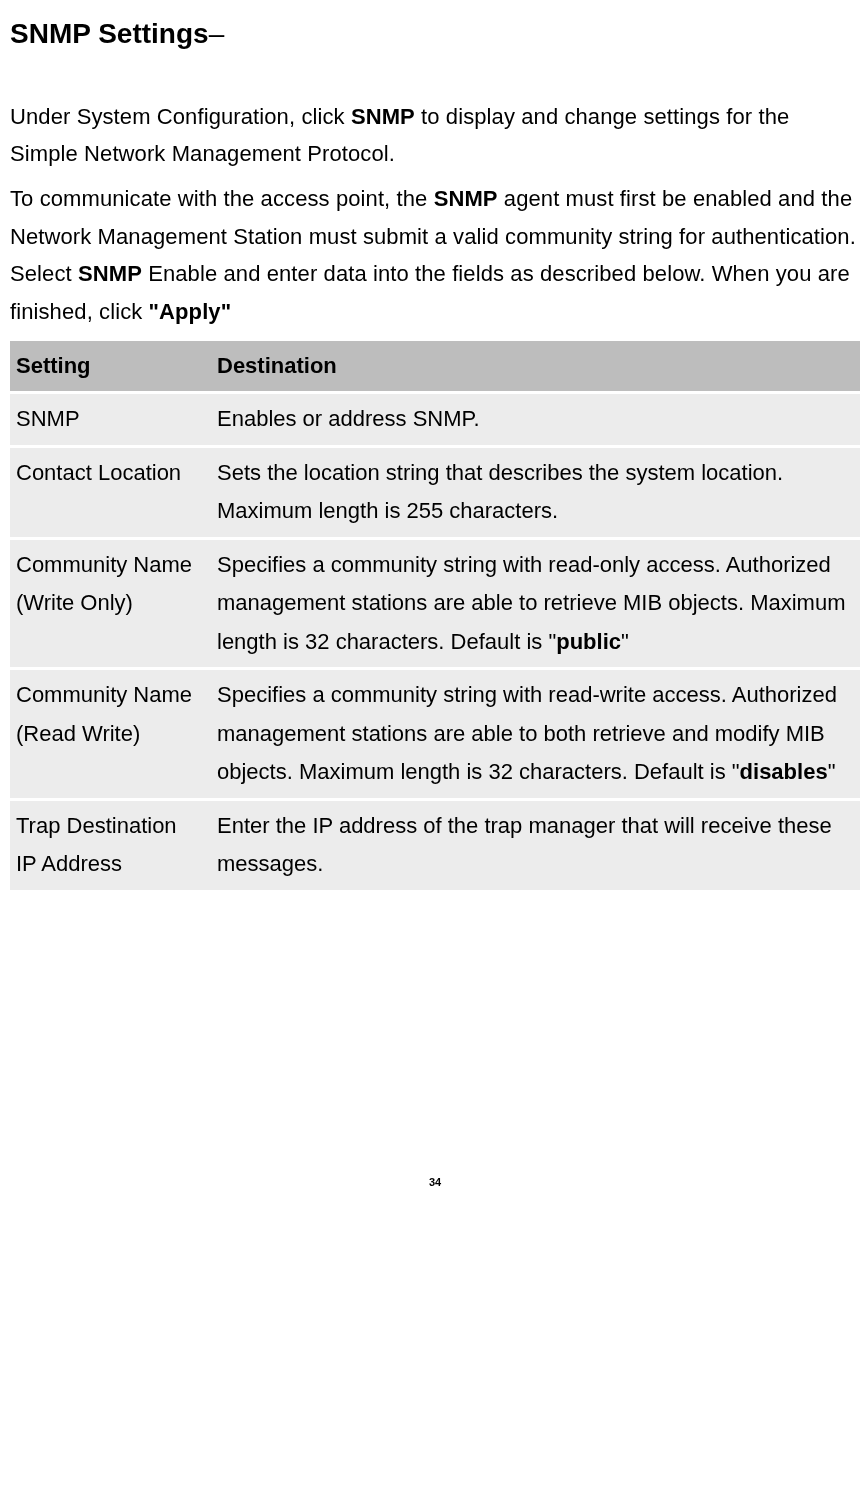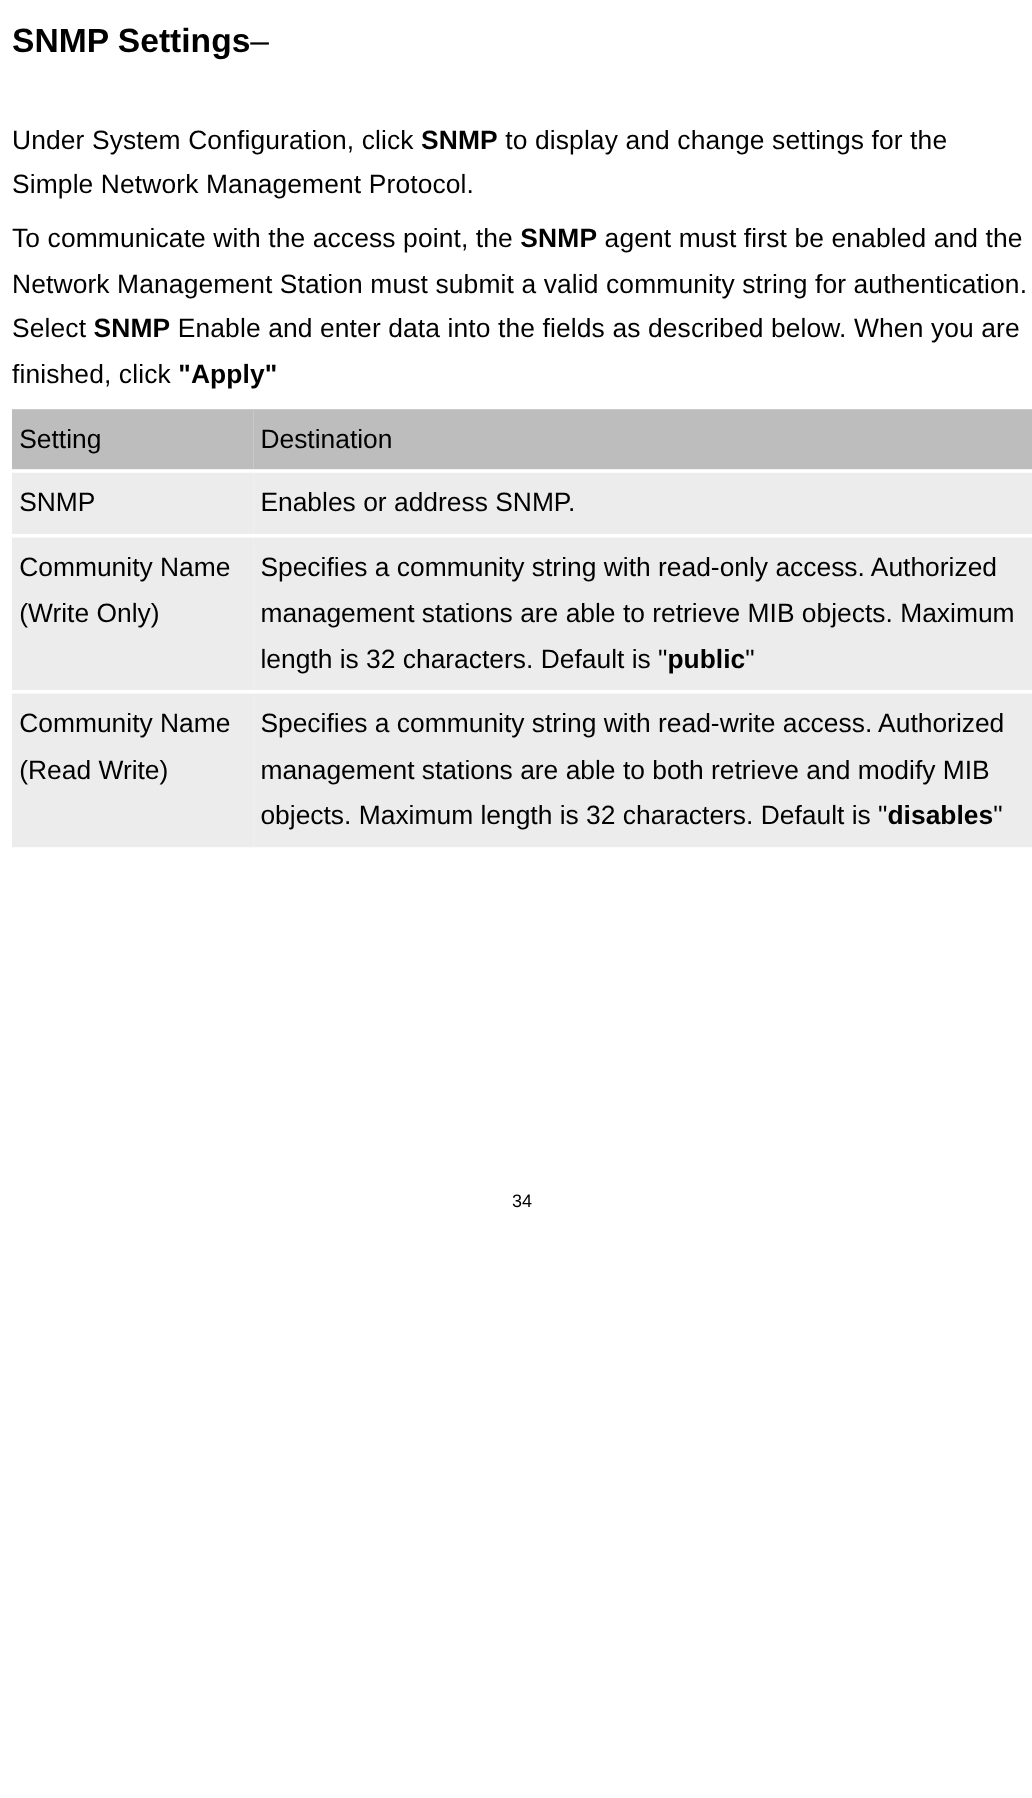--- a/index.html
+++ b/index.html
@@ -33,32 +33,33 @@
       margin-top: 2px;
     }
     th, td {
       text-align: left;
       vertical-align: top;
       padding: 6px 10px 6px 6px;
       line-height: 1.75;
     }
     th {
       background: #bdbdbd;
-      font-weight: normal;
+      font-weight: bold;
     }
     td {
       background: #ececec;
     }
     td.setting-col {
       width: 185px;
     }
     .page-number {
       text-align: center;
-      font-size: 15px;
+      font-size: 11px;
       margin-top: 280px;
+      font-weight: bold;
     }
   </style>
 </head>
 <body>
 
 <div class="heading">
   <span>SNMP Settings</span><span class="dash">–</span>
 </div>
 
 <div class="para">
@@ -75,23 +76,31 @@
       <th class="setting-col">Setting</th>
       <th>Destination</th>
     </tr>
   </thead>
   <tbody>
     <tr>
       <td class="setting-col">SNMP</td>
       <td>Enables or address SNMP.</td>
     </tr>
     <tr>
+      <td class="setting-col">Contact Location</td>
+      <td>Sets the location string that describes the system location. Maximum length is 255 characters.</td>
+    </tr>
+    <tr>
       <td class="setting-col">Community Name (Write Only)</td>
       <td><span>Specifies a community string with read-only access. Authorized management stations are able to retrieve MIB objects. Maximum length is 32 characters. Default is "</span><span class="bold">public</span><span>"</span></td>
     </tr>
     <tr>
       <td class="setting-col">Community Name (Read Write)</td>
       <td><span>Specifies a community string with read-write access. Authorized management stations are able to both retrieve and modify MIB objects. Maximum length is 32 characters. Default is "</span><span class="bold">disables</span><span>"</span></td>
     </tr>
+    <tr>
+      <td class="setting-col">Trap Destination IP Address</td>
+      <td>Enter the IP address of the trap manager that will receive these messages.</td>
+    </tr>
   </tbody>
 </table>
 
 <div class="page-number">34</div>
 
 </body></html>

